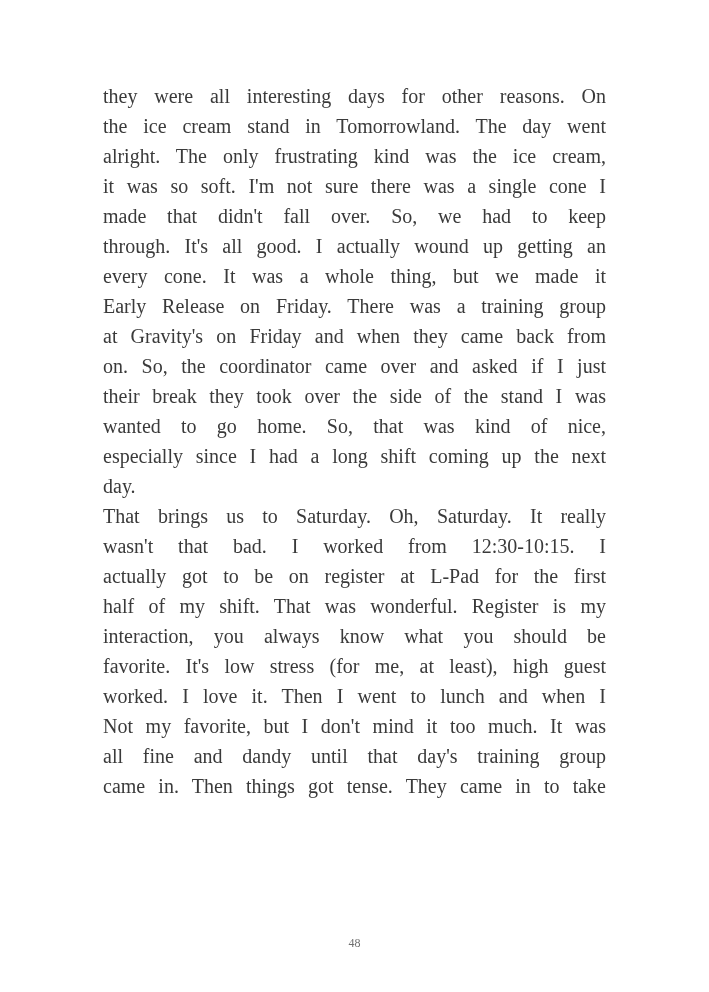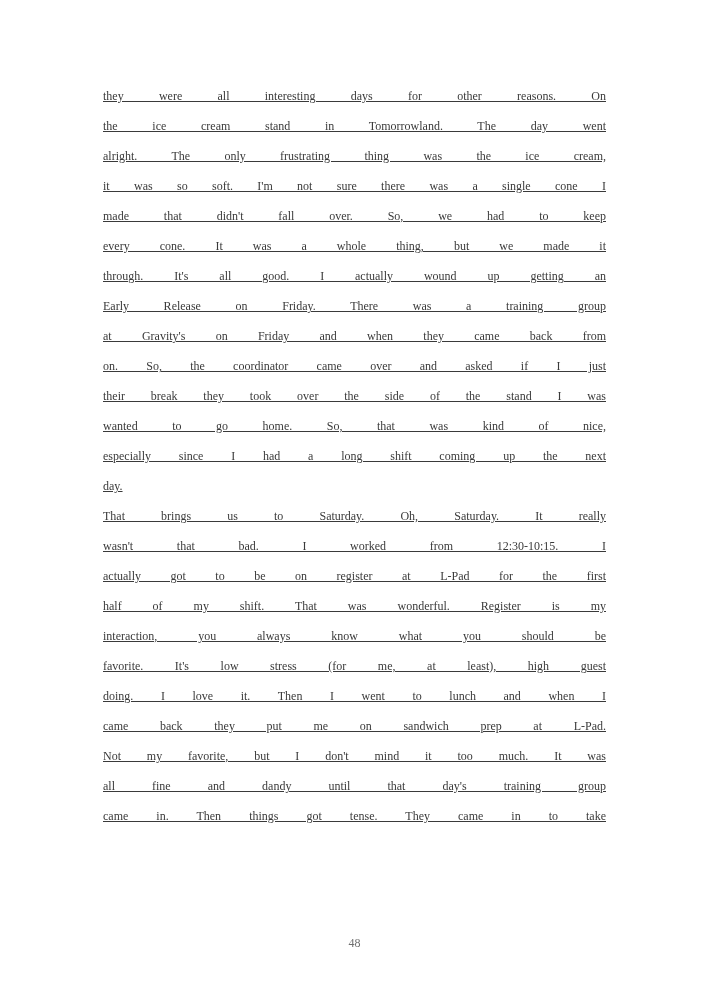--- a/index.html
+++ b/index.html
@@ -20,28 +20,27 @@
     background: var(--page-bg, #ffffff);
   }
   .text-block {
     position: absolute;
     left: 103px;
     top: 81px;
     width: 503px;
     color: var(--text-color, #3a3a3a);
   }
   .line {
-    font-size: 12px;
+    font-size: 20px;
     line-height: 30px;
     height: 30px;
     overflow: hidden;
     text-align: justify;
     text-align-last: justify;
     white-space: normal;
-    text-decoration: underline;
   }
   .line.short {
     text-align: right;
     text-align-last: left;
   }
   .page-number {
     position: absolute;
     left: 0;
     right: 0;
     top: 935px;
@@ -51,38 +50,37 @@
     color: var(--pagenum-color, #6f6f6f);
   }
 </style>
 </head>
 <body>
 
 <div class="page">
   <div class="text-block">
     <div class="line">they were all interesting days for other reasons. On</div>
     <div class="line">the ice cream stand in Tomorrowland. The day went</div>
-    <div class="line">alright. The only frustrating thing was the ice cream,</div>
+    <div class="line">alright. The only frustrating kind was the ice cream,</div>
     <div class="line">it was so soft. I'm not sure there was a single cone I</div>
     <div class="line">made that didn't fall over. So, we had to keep</div>
+    <div class="line">through. It's all good. I actually wound up getting an</div>
     <div class="line">every cone. It was a whole thing, but we made it</div>
-    <div class="line">through. It's all good. I actually wound up getting an</div>
     <div class="line">Early Release on Friday. There was a training group</div>
     <div class="line">at Gravity's on Friday and when they came back from</div>
     <div class="line">on. So, the coordinator came over and asked if I just</div>
     <div class="line">their break they took over the side of the stand I was</div>
     <div class="line">wanted to go home. So, that was kind of nice,</div>
     <div class="line">especially since I had a long shift coming up the next</div>
     <div class="line short">day.</div>
     <div class="line">That brings us to Saturday. Oh, Saturday. It really</div>
     <div class="line">wasn't that bad. I worked from 12:30-10:15. I</div>
     <div class="line">actually got to be on register at L-Pad for the first</div>
     <div class="line">half of my shift. That was wonderful. Register is my</div>
     <div class="line">interaction, you always know what you should be</div>
     <div class="line">favorite. It's low stress (for me, at least), high guest</div>
-    <div class="line">doing. I love it. Then I went to lunch and when I</div>
-    <div class="line">came back they put me on sandwich prep at L-Pad.</div>
+    <div class="line">worked. I love it. Then I went to lunch and when I</div>
     <div class="line">Not my favorite, but I don't mind it too much. It was</div>
     <div class="line">all fine and dandy until that day's training group</div>
     <div class="line">came in. Then things got tense. They came in to take</div>
   </div>
   <div class="page-number">48</div>
 </div>
 
 </body></html>

